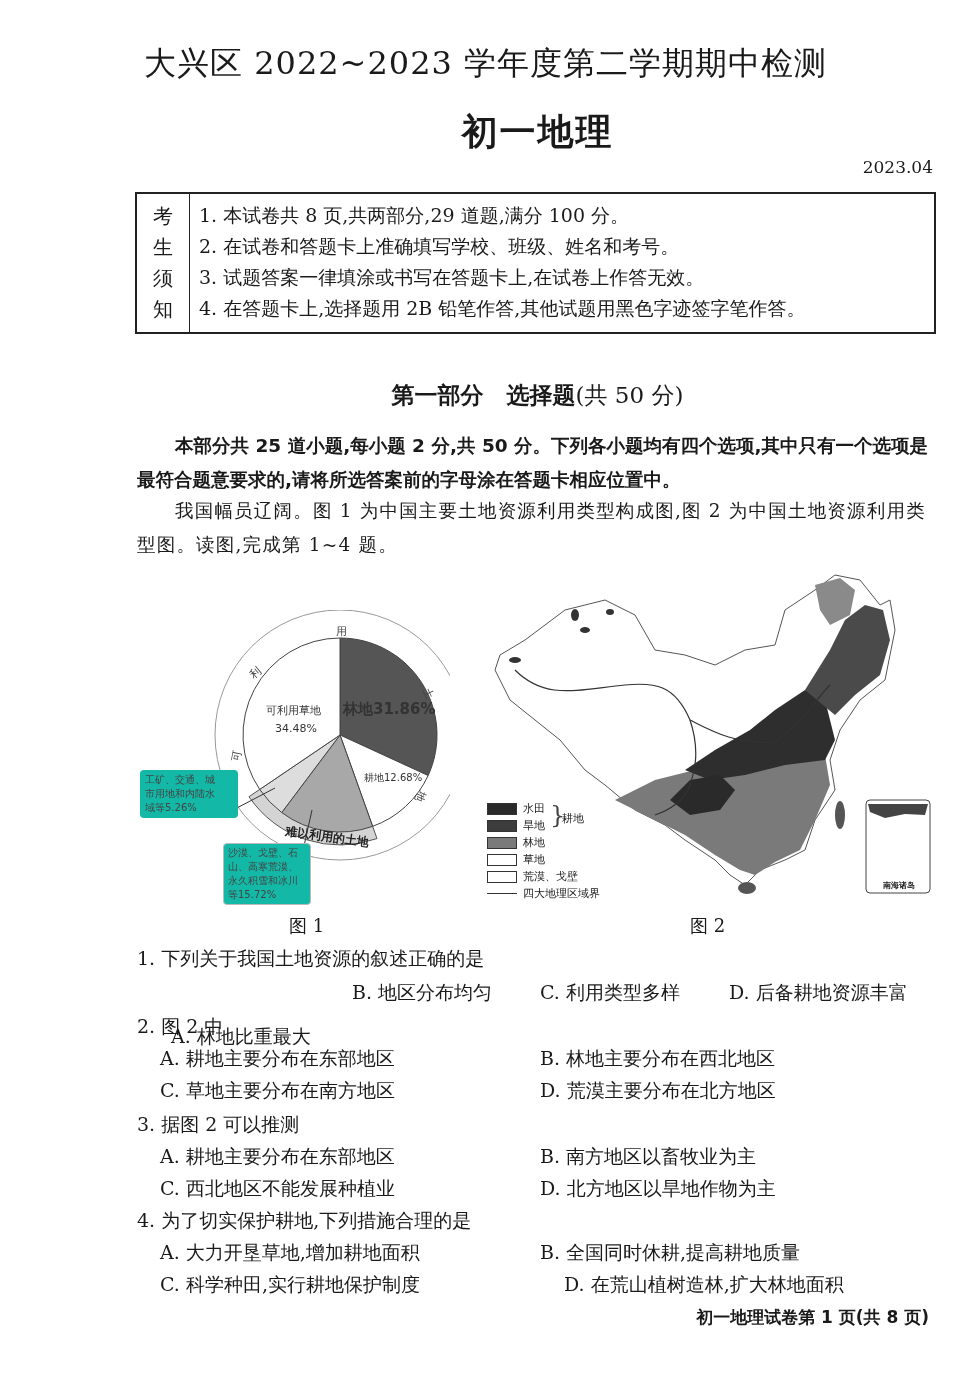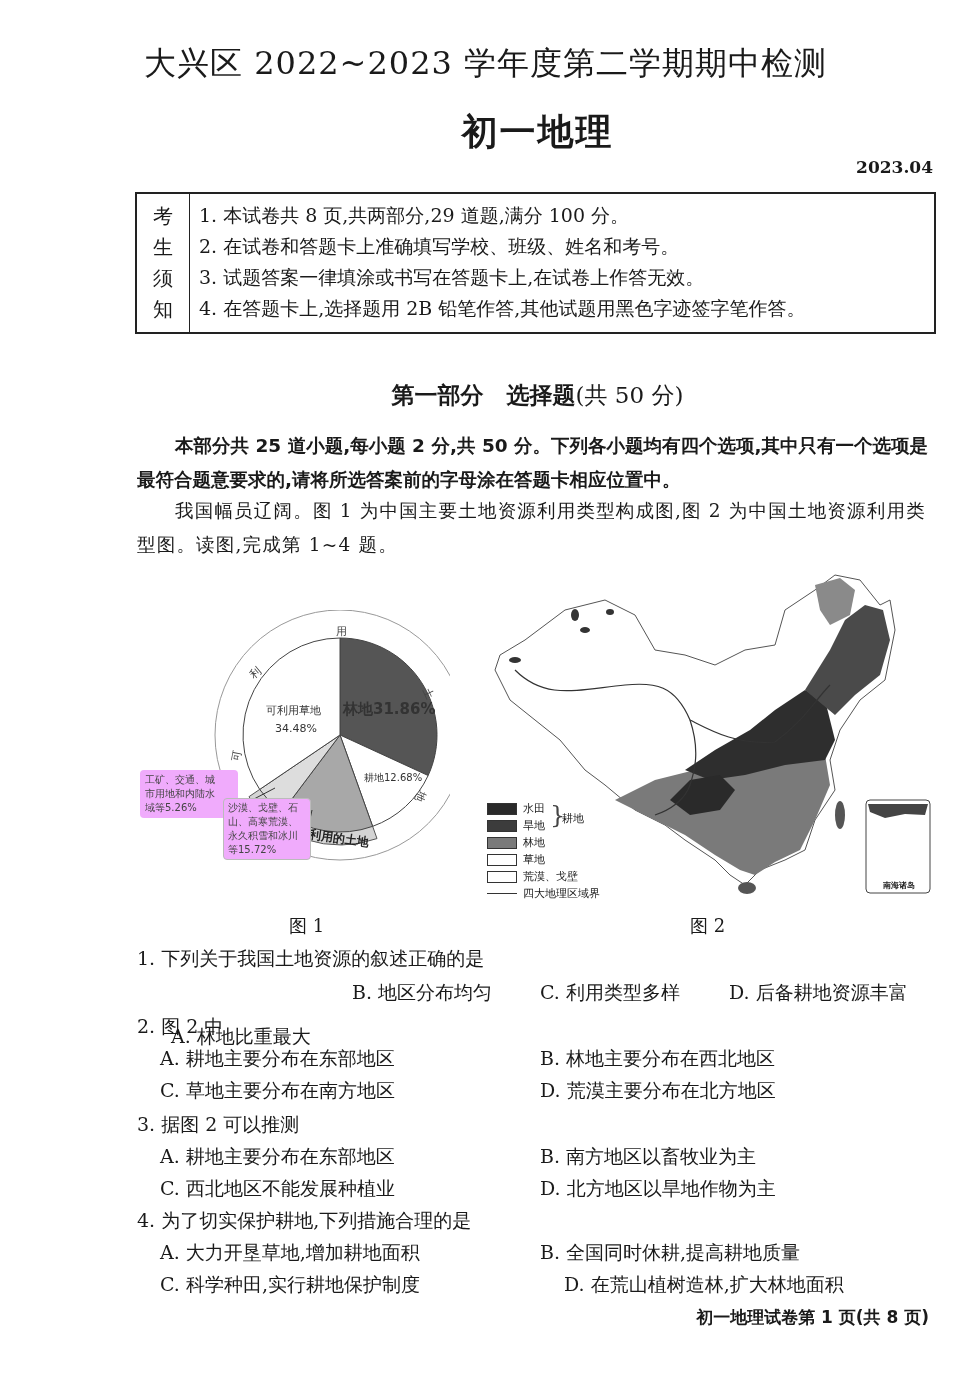--- a/index.html
+++ b/index.html
@@ -1,41 +1,41 @@
 <!DOCTYPE html>
 <html><head>
 <meta charset="utf-8">
 <style>
   html, body { margin: 0; padding: 0; background: #ffffff; }
   body { width: 971px; height: 1374px; position: relative; overflow: hidden;
          font-family: "DejaVu Serif", "Liberation Serif", serif; color: #1a1a1a; }
   .abs { position: absolute; }
   .header-sub { left: 0; width: 971px; top: 42px; text-align: center; font-size: 32px; letter-spacing: 1px; }
   .header-title { left: 0; width: 1075px; top: 108px; text-align: center; font-size: 36px; font-weight: bold; font-family: "DejaVu Sans", sans-serif; letter-spacing: 2px; }
-  .header-date { right: 38px; top: 157px; font-size: 17px; font-weight: bold; }
+  .header-date { right: 38px; top: 157px; font-size: 17px; }
   .notice { left: 135px; top: 192px; width: 797px; height: 138px; border: 2px solid #222; border-top-width: 2px; }
   .notice-label { position: absolute; left: 0; top: 0; width: 52px; height: 100%; border-right: 1.5px solid #222;
                   display: flex; flex-direction: column; align-items: center; justify-content: center; }
   .notice-label span { font-size: 20px; line-height: 31px; }
   .notice-items { position: absolute; left: 62px; top: 6px; }
   .notice-items div { font-size: 19px; line-height: 31px; white-space: nowrap; }
   .section-title { left: 0; width: 1075px; top: 380px; text-align: center; font-size: 23px; font-weight: bold; font-family: "DejaVu Sans", sans-serif; }
   .section-title .light { font-weight: normal; font-family: "DejaVu Serif", serif; }
   .para { left: 137px; width: 800px; font-size: 18.5px; line-height: 34px; }
   .para.bold { font-weight: bold; font-family: "DejaVu Sans", sans-serif; top: 429px; font-size: 18.5px; }
   .para.intro { top: 494px; letter-spacing: 1.2px; }
   .indent { text-indent: 38px; }
   .fig-caption { font-size: 18px; }
   .q { font-size: 19px; white-space: nowrap; }
   .opt { font-size: 19px; white-space: nowrap; }
   .footer { right: 42px; top: 1306px; font-size: 17px; font-weight: bold; font-family: "DejaVu Sans", sans-serif; }
   .legend-row { display: flex; align-items: center; height: 17px; margin-bottom: 0px; }
   .sw { width: 28px; height: 10px; border: 1px solid #333; margin-right: 6px; }
   .legend-text { font-size: 11px; font-family: "DejaVu Sans", sans-serif; }
-  .callout { border: 1px solid #bbb; border-radius: 4px; font-size: 10px; line-height: 14px; font-family: "DejaVu Sans", sans-serif; color: #444; padding: 2px 4px; background: #f0abfc; }
+  .callout { border: 1px solid #bbb; border-radius: 4px; font-size: 10px; line-height: 14px; font-family: "DejaVu Sans", sans-serif; color: #444; padding: 2px 4px; background: #14b8a6; }
 </style>
 </head>
 <body>
 
 <div class="abs header-sub">大兴区 2022~2023 学年度第二学期期中检测</div>
 <div class="abs header-title">初一地理</div>
 <div class="abs header-date">2023.04</div>
 
 <div class="abs notice">
   <div class="notice-label">
@@ -79,21 +79,21 @@
   <text x="145" y="231" font-size="12" font-weight="bold" fill="#222" font-family="DejaVu Sans, sans-serif" transform="rotate(8 190 228)">难以利用的土地</text>
   <line x1="135" y1="178" x2="93" y2="200" stroke="#333" stroke-width="1"></line>
   <line x1="172" y1="200" x2="164" y2="236" stroke="#333" stroke-width="1"></line>
 </svg>
 
 <div class="abs callout" style="left:140px; top:770px; width:88px; border-color:transparent;">
   <div>工矿、交通、城</div>
   <div>市用地和内陆水</div>
   <div>域等5.26%</div>
 </div>
-<div class="abs callout" style="left:223px; top:798px; width:78px;">
+<div class="abs callout" style="left:223px; top:843px; width:78px;">
   <div>沙漠、戈壁、石</div>
   <div>山、高寒荒漠、</div>
   <div>永久积雪和冰川</div>
   <div>等15.72%</div>
 </div>
 
 <svg class="abs" style="left:485px; top:570px;" width="450" height="335">
   <path d="M15,85 L40,70 L80,40 L120,30 L150,45 L170,80 L200,85 L230,95 L260,80 L290,75 L300,40 L330,20 L350,5 L375,10 L395,35 L405,30 L410,60 L400,110 L375,130 L355,160 L345,190 L350,220 L330,250 L320,280 L300,290 L275,300 L260,315 L245,305 L230,290 L200,270 L180,255 L150,240 L120,215 L100,200 L75,170 L50,150 L25,130 L10,100 Z" fill="#ffffff" stroke="#555" stroke-width="1"></path>
   <path d="M130,230 L170,210 L210,200 L260,185 L310,170 L340,185 L345,215 L330,250 L315,280 L290,292 L270,305 L255,300 L230,285 L200,265 L170,250 L150,240 Z" fill="#7a7a7a"></path>
   <path d="M200,200 L230,180 L265,160 L290,140 L320,120 L340,130 L350,170 L340,190 L300,195 L260,205 L225,210 Z" fill="#2e2e2e"></path>

